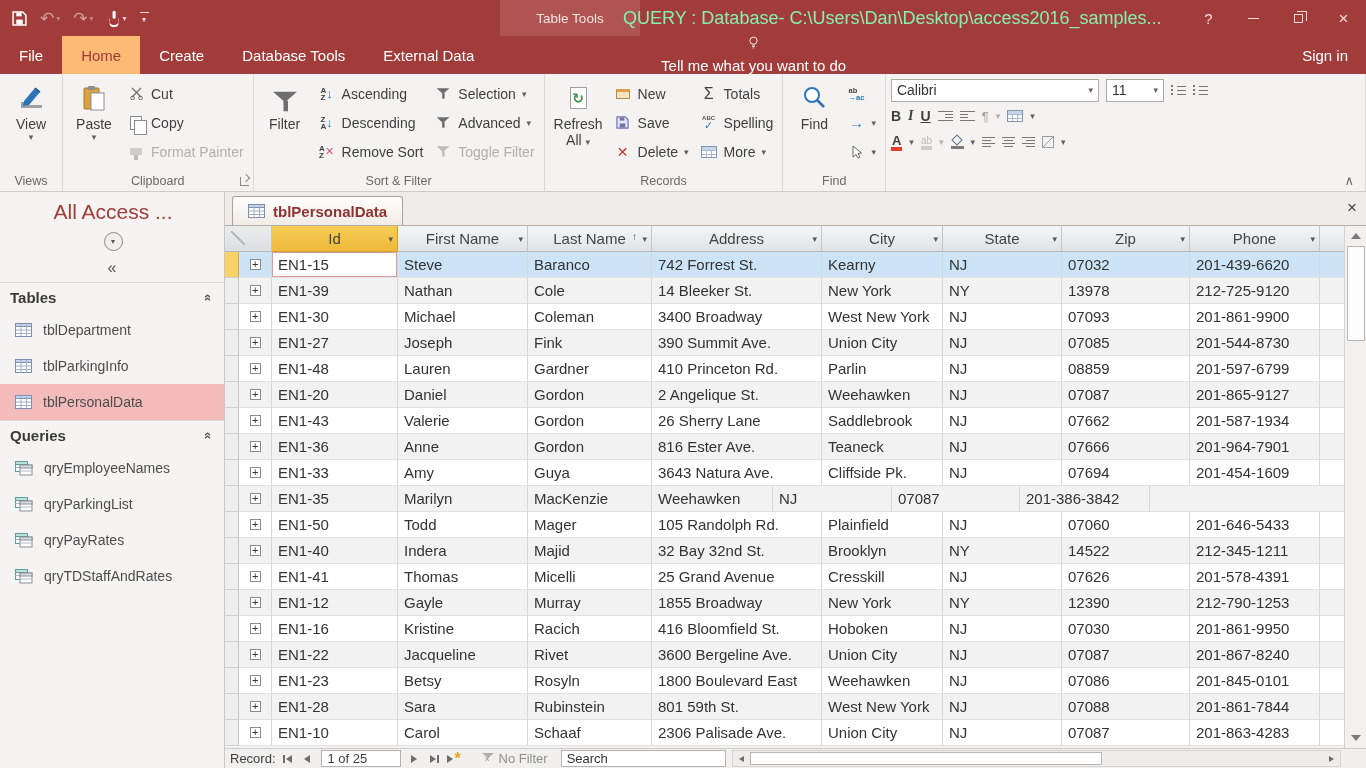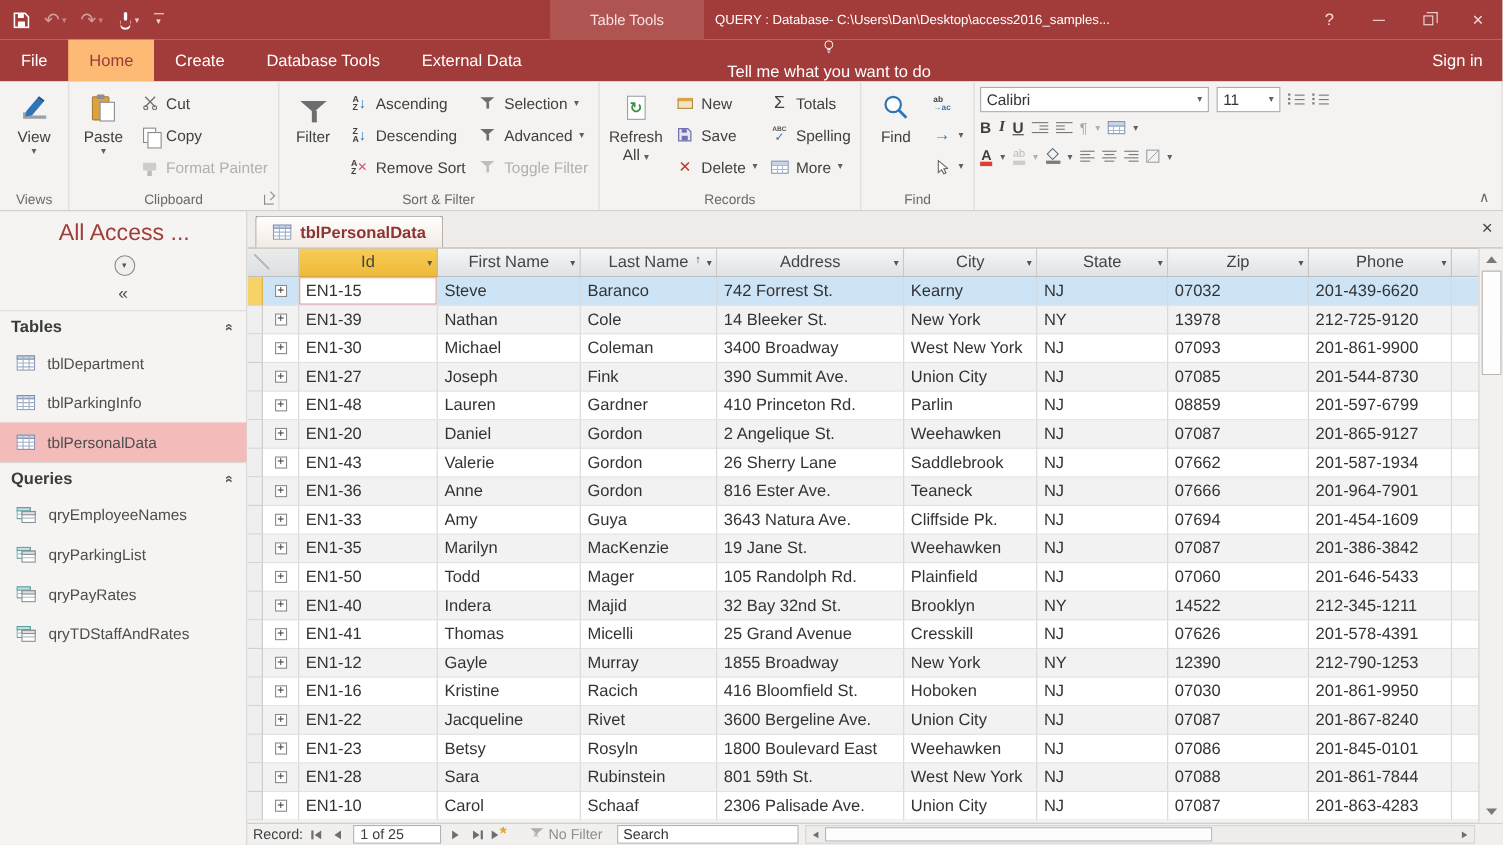--- a/index.html
+++ b/index.html
@@ -11,22 +11,22 @@
   .qat { position:absolute; left:12px; top:0; height:36px; display:flex; align-items:center; gap:13px; }
   .qbtn { display:flex; align-items:center; gap:2px; color:#fff; }
   .qbtn.dim { opacity:.5; }
   .tinydd { font-size:8px; color:rgba(255,255,255,.75); }
   .uglyph { font-size:17px; line-height:17px; }
   .qmore { display:flex; flex-direction:column; align-items:center; }
   .qmore .bar { width:9px; height:1px; background:#f1dddd; margin-bottom:2px; }
   .qmore .ar { font-size:8px; color:#f1dddd; }
   .ttools-band { position:absolute; left:500px; top:0; width:140px; height:36px; background:#b05452;
     display:flex; align-items:center; justify-content:center; font-size:13.5px; color:#f6e3e2; }
-  .wtitle { position:absolute; left:650px; top:0; height:36px; display:flex; align-items:center;
-    font-size:12px; color:#ffffff; white-space:nowrap; }
+  .wtitle { position:absolute; left:623px; top:0; height:36px; display:flex; align-items:center;
+    font-size:18px; color:#86efac; white-space:nowrap; }
   .wincontrols { position:absolute; right:0; top:0; height:36px; display:flex; }
   .wc { width:45px; height:36px; display:flex; align-items:center; justify-content:center; color:#f3dcdb; font-size:15px; }
   .ic-min { width:11px; height:1px; background:#f3dcdb; }
   .ic-restore { position:relative; width:9px; height:9px; border:1px solid #f3dcdb; }
   .ic-restore::before { content:""; position:absolute; left:2px; top:-4px; width:9px; height:9px; border:1px solid #f3dcdb; border-left:none; border-bottom:none; }
   .ic-close { font-size:17px; line-height:17px; }
 
   
   .tabrow { height:38px; background:#a23c3a; display:flex; align-items:stretch; color:#fff; font-size:15px; position:relative; }
   .rtab { padding:0 19px; display:flex; align-items:center; }
@@ -851,21 +851,20 @@
           </div>
 
           <div class="drow">
             <div class="c w-sel"></div>
             <div class="c w-exp">
               <span class="plusbox"></span>
             </div>
             <div class="c w-id">EN1-35</div>
             <div class="c w-fn">Marilyn</div>
             <div class="c w-ln">MacKenzie</div>
-            <div class="c w-ad">19 Jane St.</div>
             <div class="c w-ci">Weehawken</div>
             <div class="c w-st">NJ</div>
             <div class="c w-zi">07087</div>
             <div class="c w-ph">201-386-3842</div>
             <div class="rfill"></div>
           </div>
 
           <div class="drow">
             <div class="c w-sel"></div>
             <div class="c w-exp">

